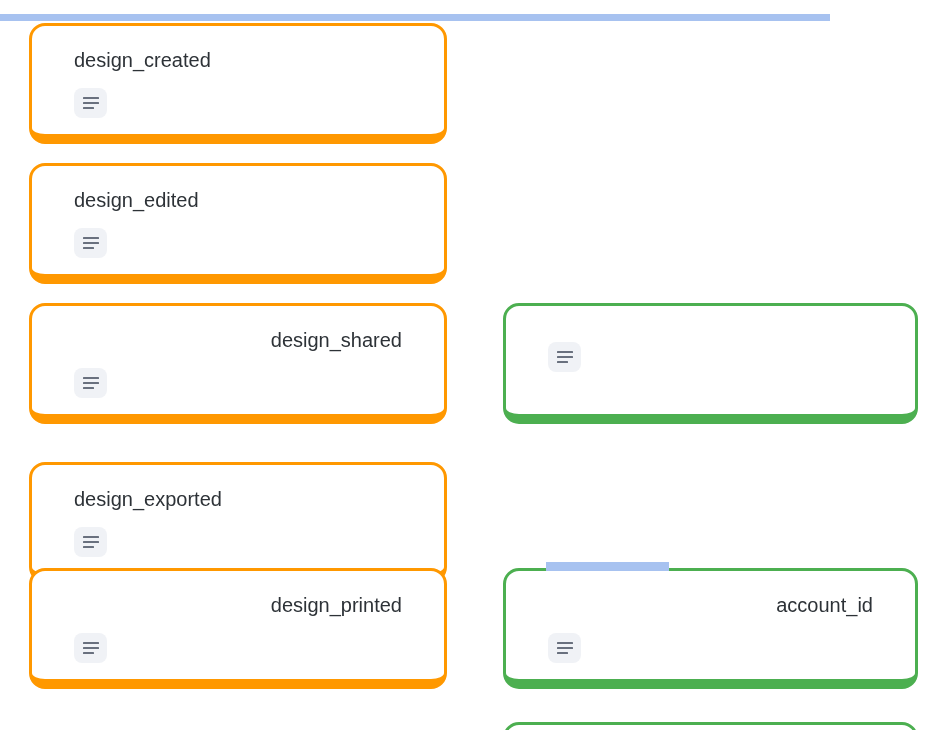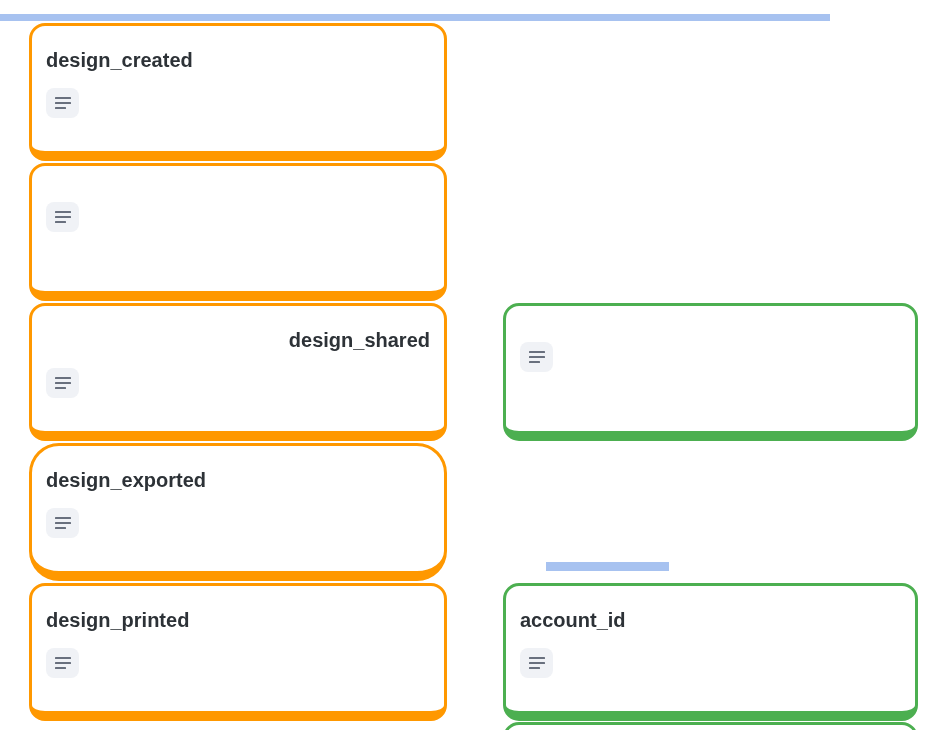--- a/index.html
+++ b/index.html
@@ -16,40 +16,39 @@
     position: absolute;
     background: var(--highlight, #a7c2f0);
     z-index: 5;
   }
   .hbar.top { left: 0; top: 14px; width: 830px; height: 7px; }
   .hbar.mid { left: 546px; top: 562px; width: 123px; height: 9px; }
 
   .card {
     position: absolute;
     box-sizing: border-box;
-    width: 418px; height: 138px;
+    width: 418px; height: 121px;
     background: #ffffff;
     border: 3px solid var(--event-border, #ff9800);
     border-bottom-width: 10px;
     border-radius: 16px;
-    padding: 21px 14px;
+    padding: 21px 42px;
     z-index: 2;
-    font-weight: bold;
   }
   .card.property {
     border-color: var(--property-border, #4caf50);
     width: 415px;
   }
   .col-left  { left: 29px; }
   .col-right { left: 503px; }
   .row0 { top: 23px; }
   .row1 { top: 163px; }
   .row2 { top: 303px; text-align: right; }
-  .row3 { top: 443px; border-radius: 30px; }
-  .row4 { top: 583px; }
+  .row3 { top: 462px; }
+  .row4 { top: 568px; text-align: right; }
   .row5 { top: 722px; }
 
   .card-label {
     font-size: 20px;
     line-height: 26px;
     color: var(--label-text, #2d3237);
     white-space: nowrap;
     overflow: hidden;
   }
   .icon-chip {
@@ -75,20 +74,21 @@
     <div class="icon-chip">
       <svg width="18" height="15" viewBox="0 0 18 15">
         <rect x="1" y="1" width="16" height="2" rx="0.5" fill="currentColor"></rect>
         <rect x="1" y="6" width="16" height="2" rx="0.5" fill="currentColor"></rect>
         <rect x="1" y="11" width="11" height="2" rx="0.5" fill="currentColor"></rect>
       </svg>
     </div>
   </div>
 
   <div class="card event col-left row1">
+    <div class="card-label">design_edited</div>
     <div class="icon-chip">
       <svg width="18" height="15" viewBox="0 0 18 15">
         <rect x="1" y="1" width="16" height="2" rx="0.5" fill="currentColor"></rect>
         <rect x="1" y="6" width="16" height="2" rx="0.5" fill="currentColor"></rect>
         <rect x="1" y="11" width="11" height="2" rx="0.5" fill="currentColor"></rect>
       </svg>
     </div>
   </div>
 
   <div class="card event col-left row2">

